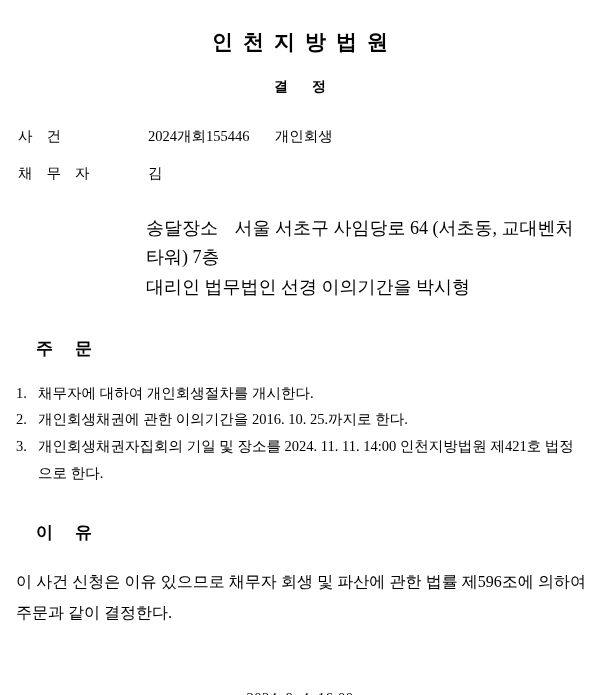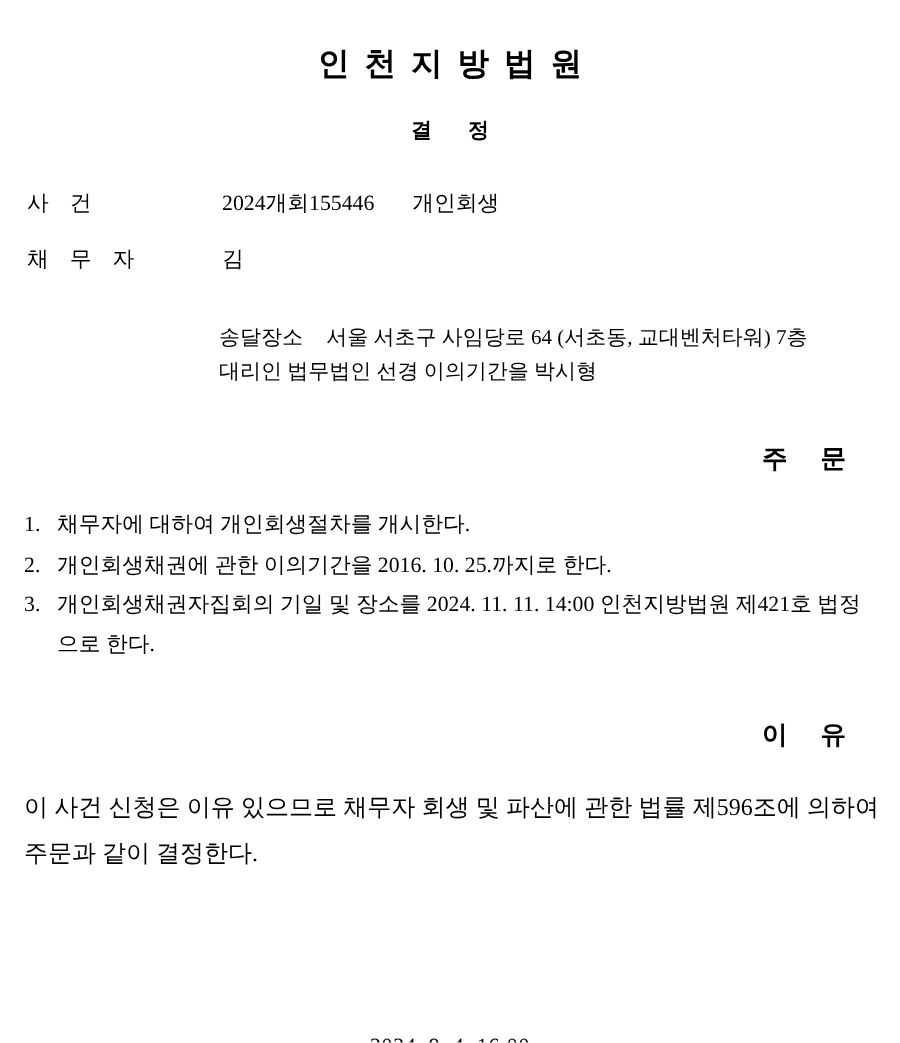--- a/index.html
+++ b/index.html
@@ -57,28 +57,28 @@
   .field-value {
     flex: 1 1 auto;
   }
   .field-value .gap {
     display: inline-block;
     width: 18px;
   }
   .address-block {
     margin-top: 28px;
     margin-left: 132px;
-    font-size: 14px;
+    font-size: 18px;
     line-height: 1.65;
   }
   .address-block .lbl {
     margin-right: 12px;
   }
   .section-heading {
-    text-align: right;
+    text-align: left;
     font-size: 17px;
     font-weight: bold;
     letter-spacing: 22px;
     padding-left: 22px;
   }
   .heading-jumun {
     margin-top: 34px;
   }
   .heading-iyu {
     margin-top: 34px;

